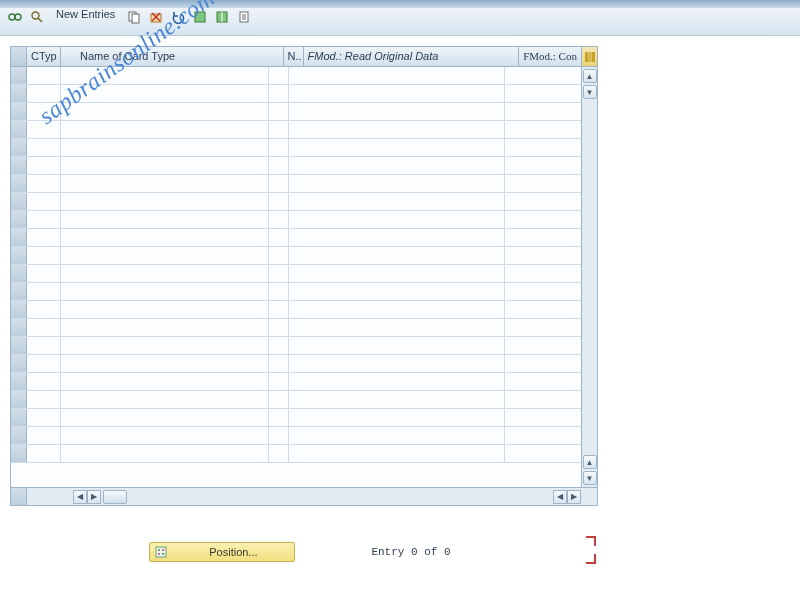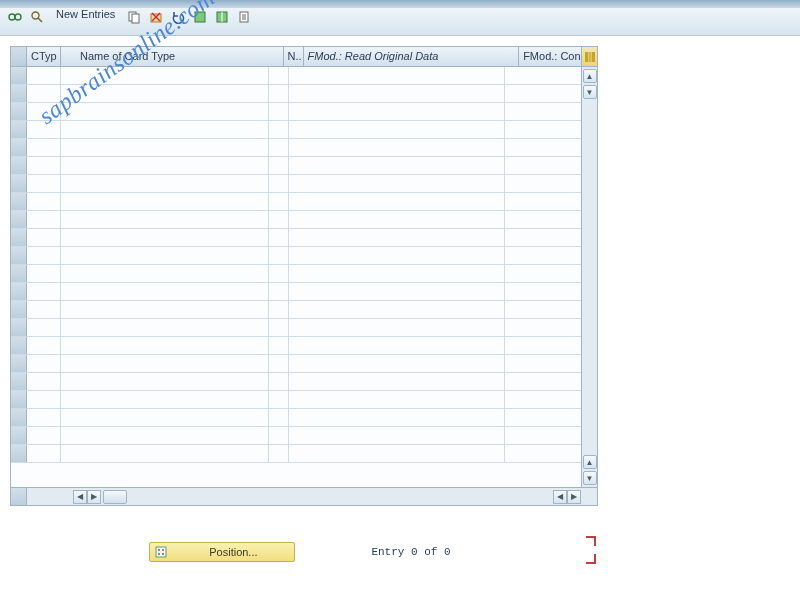--- a/index.html
+++ b/index.html
@@ -65,21 +65,21 @@
     font-size: 11px;
     overflow: hidden;
     white-space: nowrap;
     text-overflow: clip;
   }
   .gh-cell.sel   { width: 16px; background: linear-gradient(#d3dfe9, #bccedc); }
   .gh-cell.ctyp  { width: 34px; }
   .gh-cell.name  { width: 208px; margin-left: 15px; }
   .gh-cell.n     { width: 20px; }
   .gh-cell.fmod1 { width: 216px; font-style: italic; }
-  .gh-cell.fmod2 { width: 62px; border-right: none; }
+  .gh-cell.fmod2 { width: 62px; border-right: none; font-family: Liberation Serif, serif; }
   .gh-corner {
     width: 16px;
     background: linear-gradient(#f2e7b5, #e9d676);
     border-left: 1px solid #9fb5c7;
     display: flex;
     align-items: center;
     justify-content: center;
   }
   .grid-body {
     flex: 1;

